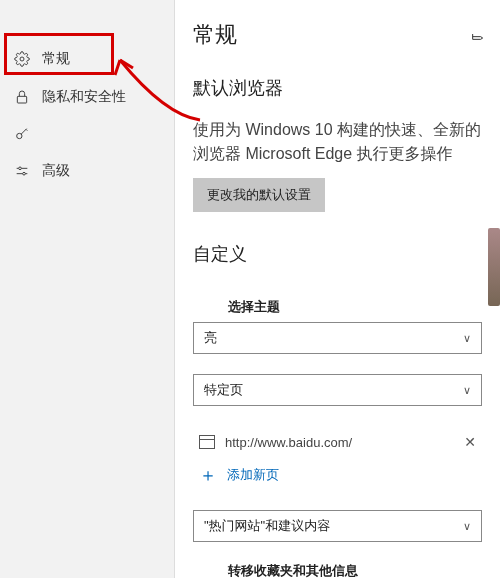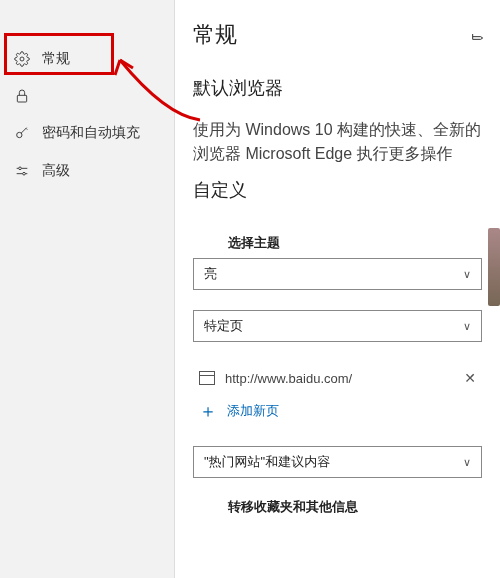--- a/index.html
+++ b/index.html
@@ -42,30 +42,30 @@
     </span>
     <span>常规</span>
   </div>
   <div class="sidebar-item">
     <span class="icon">
       <svg viewBox="0 0 24 24" width="16" height="16">
           <rect x="5" y="11" width="14" height="10" rx="1"></rect>
           <path d="M8 11V7a4 4 0 0 1 8 0v4"></path>
         </svg>
     </span>
+    <span>隐私和安全性</span>
   </div>
   <div class="sidebar-item">
     <span class="icon">
       <svg viewBox="0 0 24 24" width="16" height="16">
           <circle cx="8" cy="15" r="4"></circle>
           <path d="M10.85 12.15 19 4"></path>
           <path d="M18 5l2 2"></path>
         </svg>
     </span>
-    <span>密码和自动填充</span>
   </div>
   <div class="sidebar-item">
     <span class="icon">
       <svg viewBox="0 0 24 24" width="16" height="16">
           <line x1="4" y1="8" x2="20" y2="8"></line>
           <line x1="4" y1="16" x2="20" y2="16"></line>
           <circle cx="9" cy="8" r="2" fill="#f2f2f2"></circle>
           <circle cx="15" cy="16" r="2" fill="#f2f2f2"></circle>
         </svg>
     </span>
@@ -85,20 +85,21 @@
         <path d="M4 14h12l3-2-3-2H4"></path>
         <line x1="4" y1="14" x2="4" y2="6"></line>
       </svg>
   </div>
 
   <h1 class="page-title">常规</h1>
 
   <div>
     <div class="section-title">默认浏览器</div>
     <div class="section-desc">使用为 Windows 10 构建的快速、全新的浏览器 Microsoft Edge 执行更多操作</div>
+    <button class="btn">更改我的默认设置</button>
   </div>
 
   <div>
     <div class="subheading">自定义</div>
 
     <div class="label">选择主题</div>
     <div class="select">
       <span>亮</span>
       <span class="chev">∨</span>
     </div>

